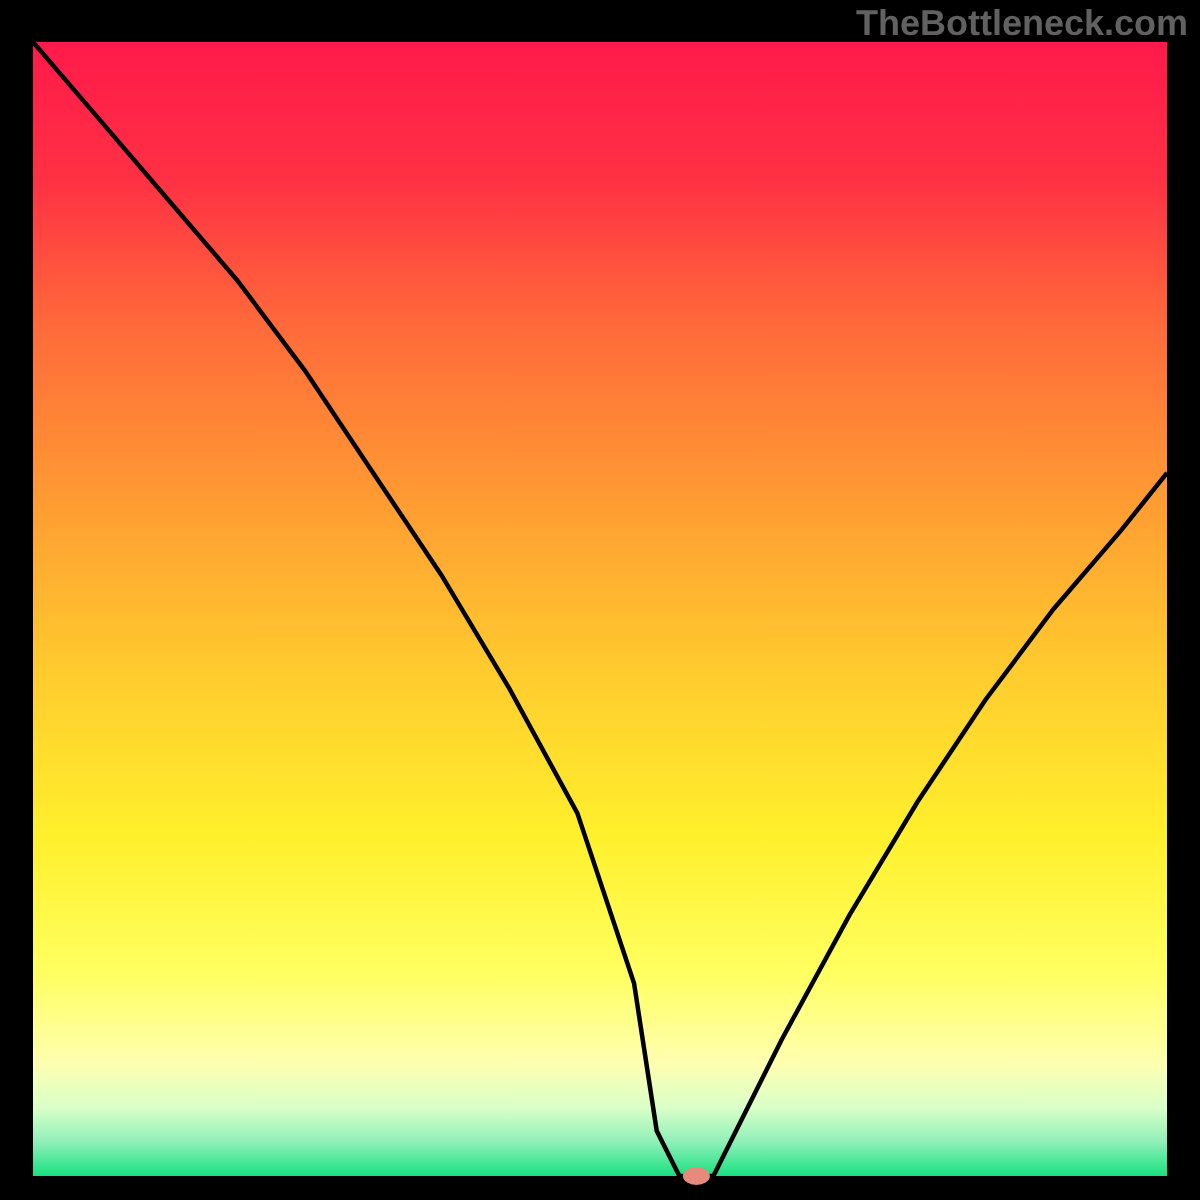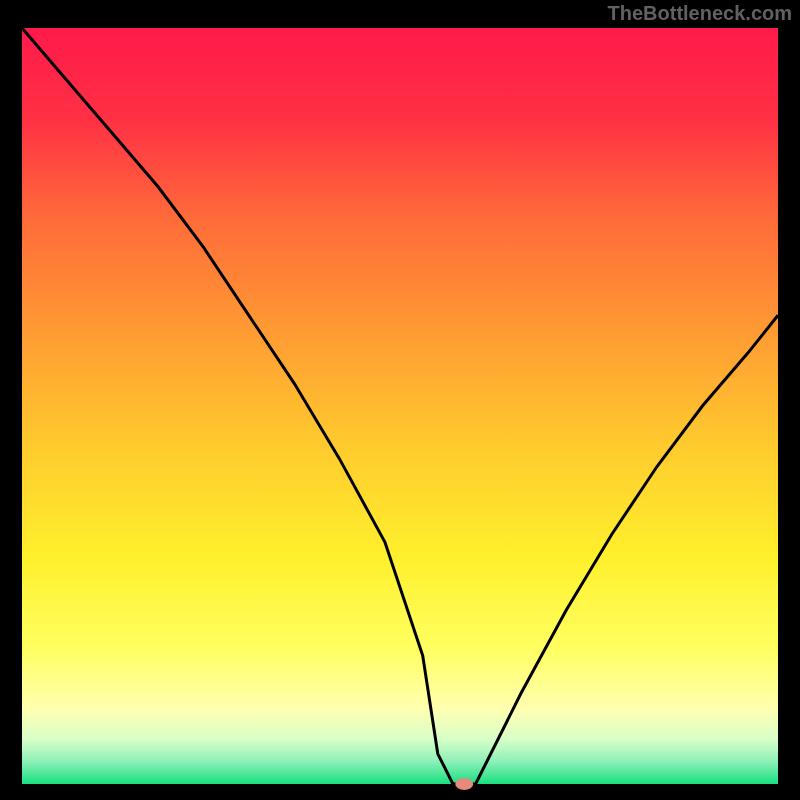--- a/index.html
+++ b/index.html
@@ -13,21 +13,21 @@
   .chart-container {
     position: relative;
     width: 800px;
     height: 800px;
   }
   .watermark {
     position: absolute;
     top: 2px;
     right: 8px;
     font-family: Arial, sans-serif;
-    font-size: 20px;
+    font-size: 24px;
     font-weight: bold;
     color: #616161;
     z-index: 10;
   }
   svg {
     display: block;
   }
 </style>
 </head>
 <body>

